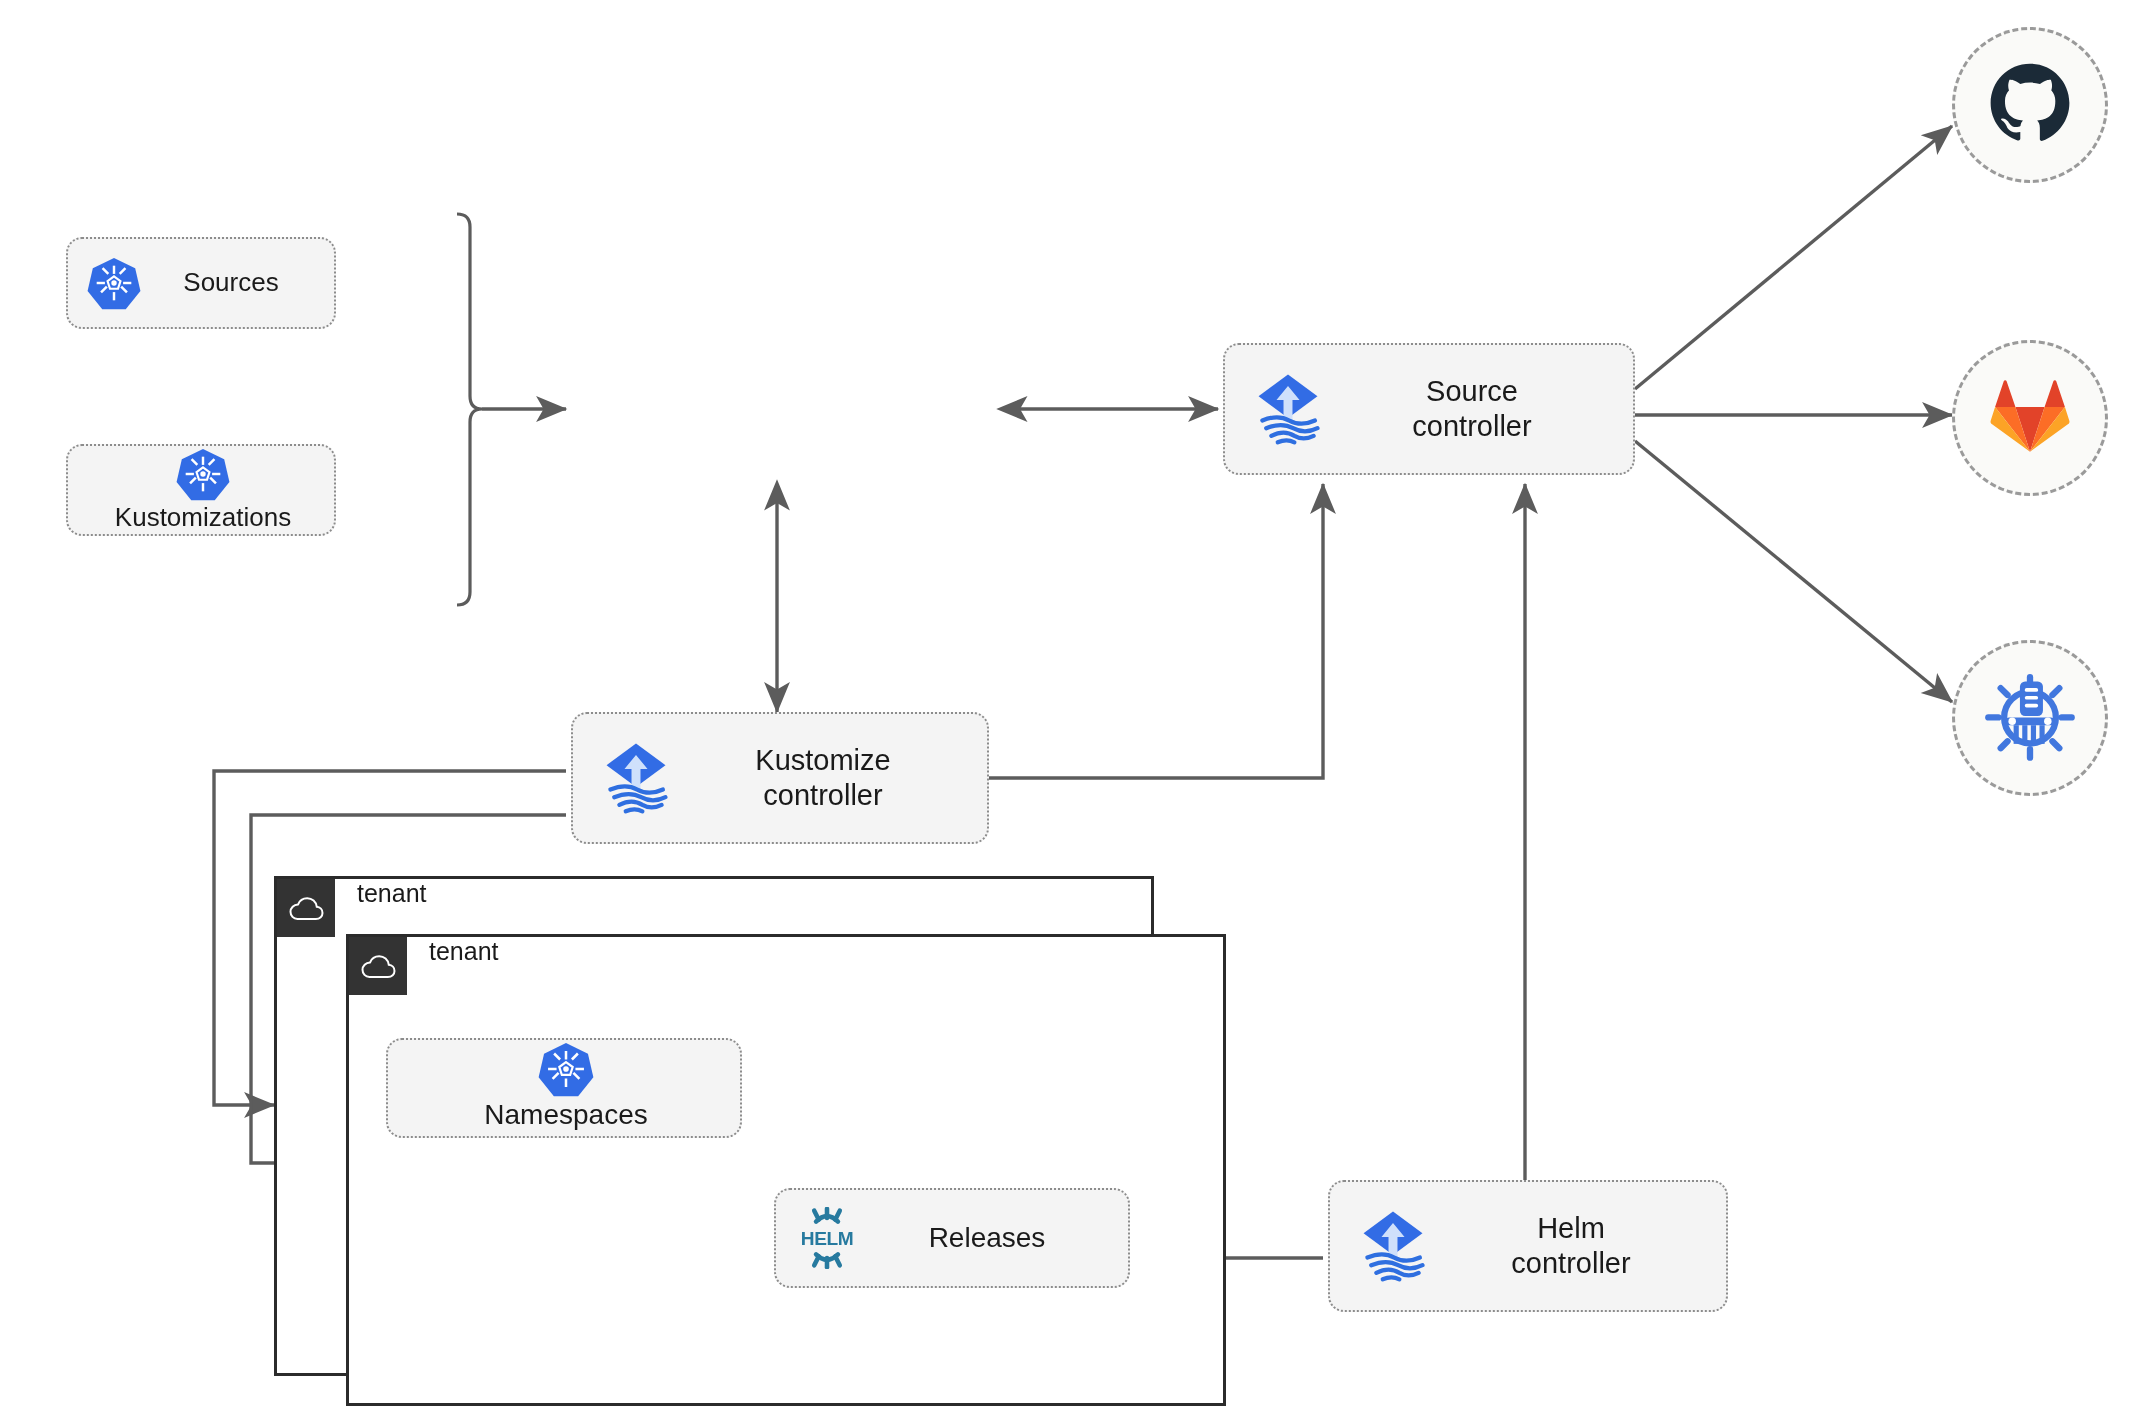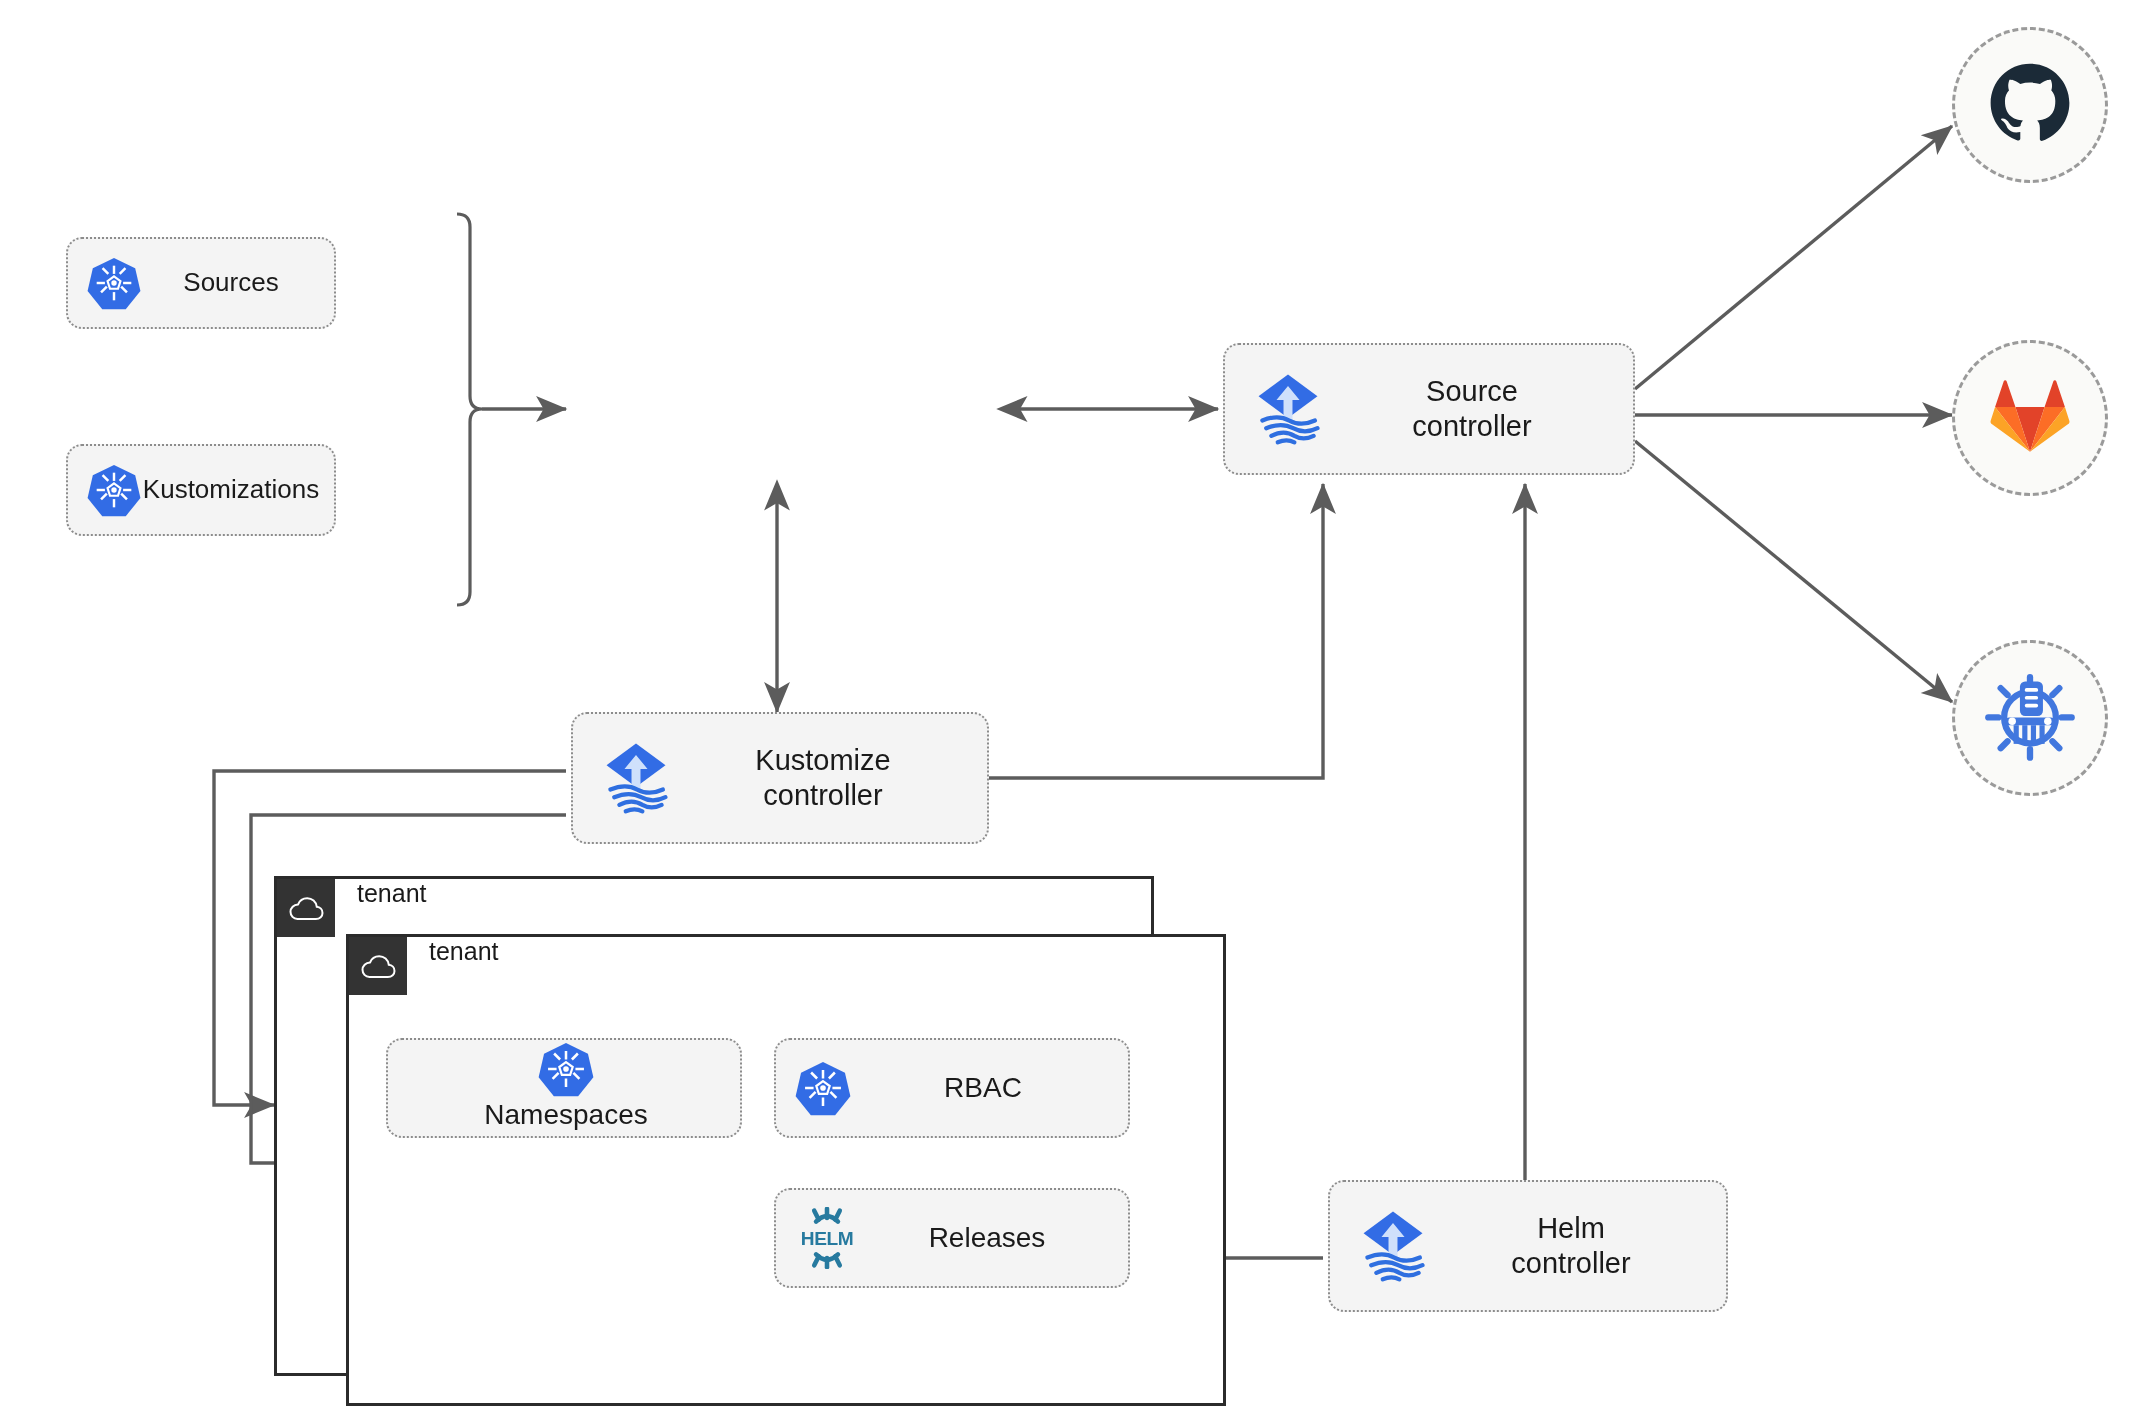--- a/index.html
+++ b/index.html
@@ -175,21 +175,21 @@
           <path d="M39.2 37.2l2-2 6.6 6.6-2 2z"></path>
           <path d="M44.1 13.9l2 2-6.6 6.6-2-2z"></path>
           <path d="M22.8 35.2l2 2-6.6 6.6-2-2z"></path>
           <path d="M32 24.4 L39.4 29.8 L36.6 38.5 L27.4 38.5 L24.6 29.8 Z" fill="none" stroke="#ffffff" stroke-width="2.4"></path>
         </g>
       </svg>
     </span>
     <span class="lbl">Sources</span>
   </div>
 
-  <div class="node chip" style="left:20px; top:444px;">
+  <div class="node chip" style="left:20px; top:444px;flex-direction:column;">
     <span class="ico">
       <svg width="56" height="56" viewBox="0 0 64 64">
         <path d="M32 3.4 L56.2 15.1 L62.2 41.2 L45.4 62 L18.6 62 L1.8 41.2 L7.8 15.1 Z" fill="#326CE5"></path>
         <g fill="#ffffff">
           <circle cx="32" cy="32" r="3.1"></circle>
           <path d="M30.6 12.2h2.8v9.4h-2.8z"></path>
             <path d="M30.6 42.4h2.8v9.4h-2.8z"></path>
           <path d="M12.2 30.6h9.4v2.8h-9.4z"></path>
             <path d="M42.4 30.6h9.4v2.8h-9.4z"></path>
           <path d="M17.9 15.9l2-2 6.6 6.6-2 2z"></path>
@@ -357,40 +357,20 @@
             <path d="M39.2 37.2l2-2 6.6 6.6-2 2z"></path>
           <path d="M44.1 13.9l2 2-6.6 6.6-2-2z"></path>
             <path d="M22.8 35.2l2 2-6.6 6.6-2-2z"></path>
           <path d="M32 24.4 L39.4 29.8 L36.6 38.5 L27.4 38.5 L24.6 29.8 Z" fill="none" stroke="#ffffff" stroke-width="2.4"></path>
         </g>
       </svg>
     </span>
     <span class="lbl">Namespaces</span>
   </div>
 
-  <div class="node tchip" style="left:728px; top:1038px;">
-    <span class="ico">
-      <svg width="58" height="58" viewBox="0 0 64 64">
-        <path d="M32 3.4 L56.2 15.1 L62.2 41.2 L45.4 62 L18.6 62 L1.8 41.2 L7.8 15.1 Z" fill="#326CE5"></path>
-        <g fill="#ffffff">
-          <circle cx="32" cy="32" r="3.1"></circle>
-          <path d="M30.6 12.2h2.8v9.4h-2.8z"></path>
-            <path d="M30.6 42.4h2.8v9.4h-2.8z"></path>
-          <path d="M12.2 30.6h9.4v2.8h-9.4z"></path>
-            <path d="M42.4 30.6h9.4v2.8h-9.4z"></path>
-          <path d="M17.9 15.9l2-2 6.6 6.6-2 2z"></path>
-            <path d="M39.2 37.2l2-2 6.6 6.6-2 2z"></path>
-          <path d="M44.1 13.9l2 2-6.6 6.6-2-2z"></path>
-            <path d="M22.8 35.2l2 2-6.6 6.6-2-2z"></path>
-          <path d="M32 24.4 L39.4 29.8 L36.6 38.5 L27.4 38.5 L24.6 29.8 Z" fill="none" stroke="#ffffff" stroke-width="2.4"></path>
-        </g>
-      </svg>
-    </span>
-    <span class="lbl">RBAC</span>
-  </div>
 
 
   <div class="node tchip" style="left:728px; top:1188px;">
     <span class="ico">
       <svg width="66" height="62" viewBox="0 0 72 68">
         <g stroke="#277A9F" stroke-width="5" fill="none" stroke-linecap="round">
           <path d="M24 16 Q36 4 48 16"></path>
           <path d="M24 52 Q36 64 48 52"></path>
           <path d="M22 4 L27 14"></path>
             <path d="M50 4 L45 14"></path>

